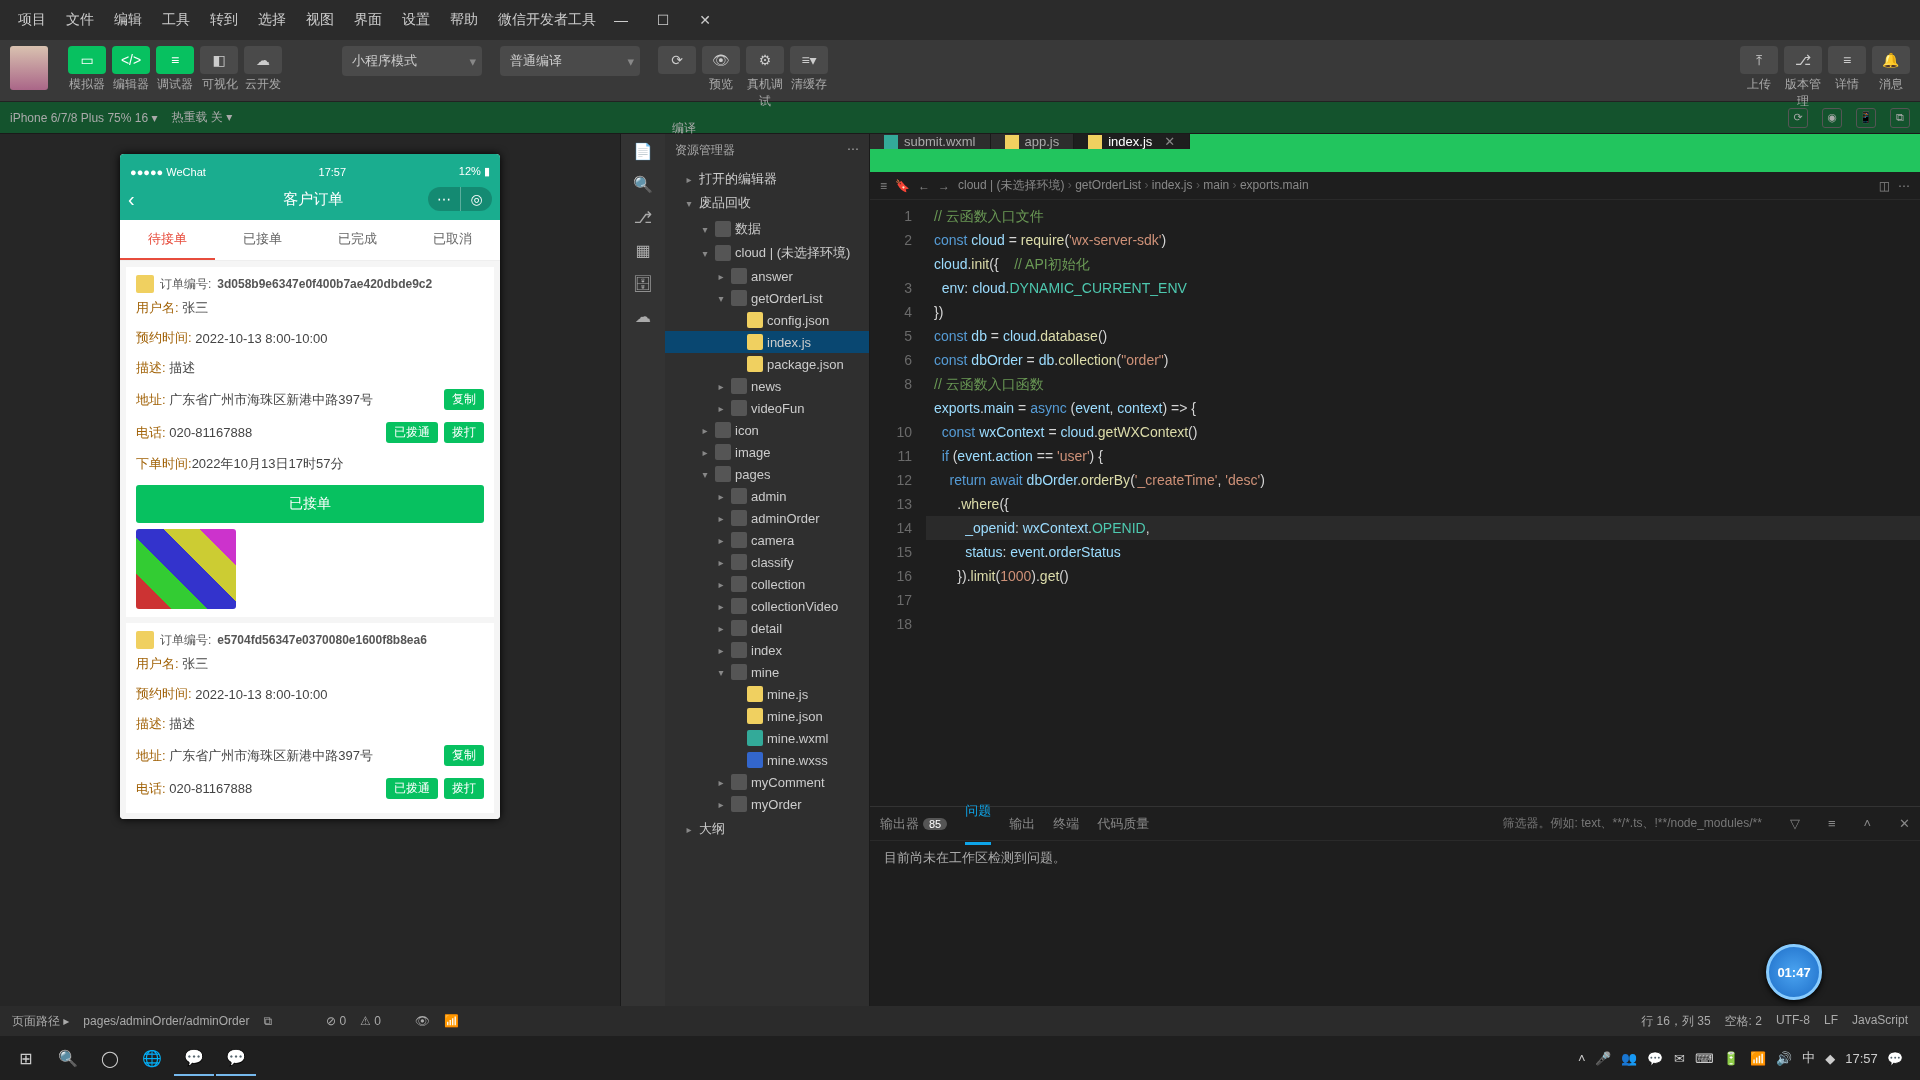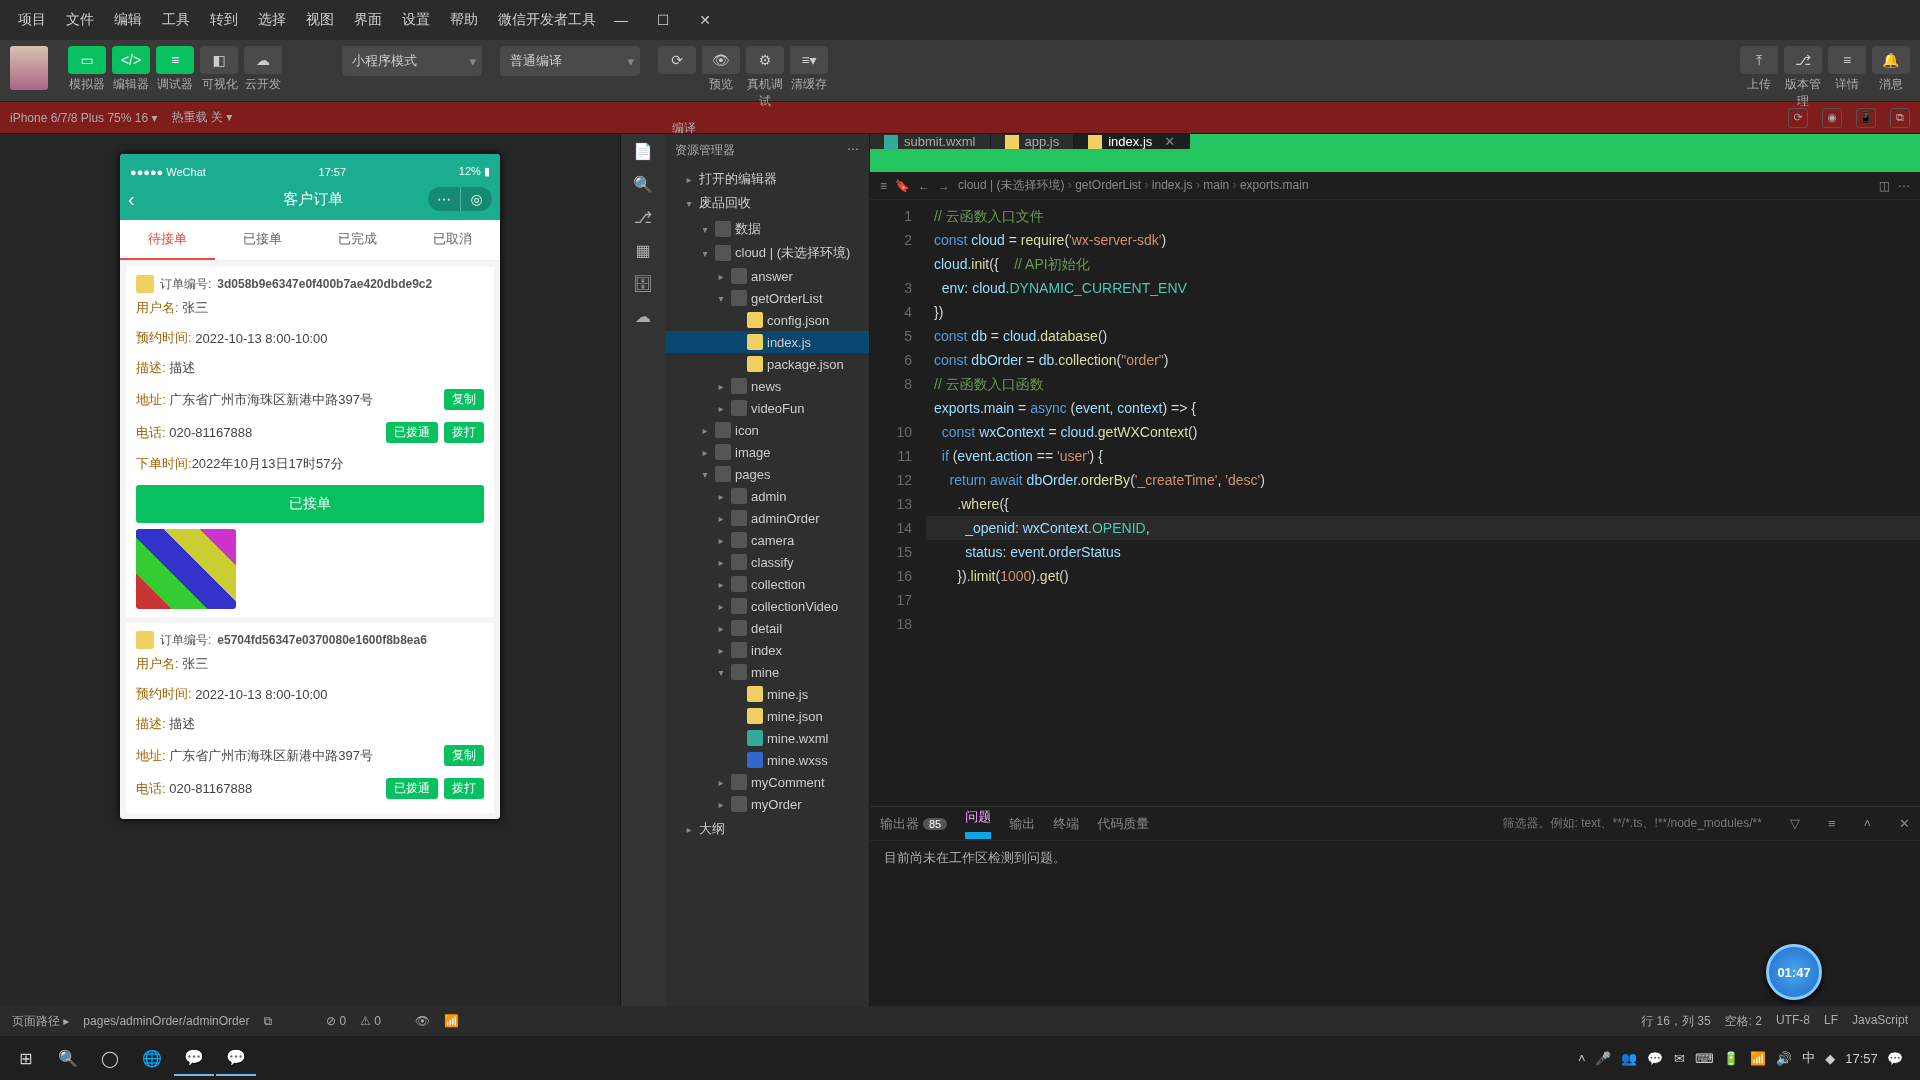--- a/index.html
+++ b/index.html
@@ -19,21 +19,21 @@
 .tbgroup { display:flex; flex-direction:column; align-items:center; gap:2px;}
 .tbrow { display:flex; gap:6px;}
 .tbbtn { width:38px; height:28px; background:#4a4a4a; border-radius:4px; display:flex; align-items:center; justify-content:center; color:#ccc; font-size:14px;}
 .tbbtn.g { background:#07c160; color:#fff;}
 .tblabel { font-size:12px; color:#aaa;}
 .spacer { flex:1;}
 .dropdown { height:30px; background:#4a4a4a; border-radius:4px; padding:0 20px 0 10px; display:flex; align-items:center; color:#ccc; font-size:13px; position:relative; margin-right:8px; min-width:140px;}
 .dropdown:after { content:"▾"; position:absolute; right:6px; color:#888;}
 
 
-.devicebar { height:32px; background:#7f1d1d; display:flex; align-items:center; padding:0 10px; gap:14px; border-bottom:1px solid #1a1a1a; color:#aaa; font-size:12px;}
+.devicebar { height:32px; background:#14532d; display:flex; align-items:center; padding:0 10px; gap:14px; border-bottom:1px solid #1a1a1a; color:#aaa; font-size:12px;}
 .devicebar .ico { width:20px; height:20px; border:1px solid #555; border-radius:3px; display:flex; align-items:center; justify-content:center; font-size:11px;}
 
 
 .main { display:flex; height:calc(1080px - 40px - 62px - 32px - 30px - 44px); }
 
 
 .simcol { width:620px; background:#262626; display:flex; flex-direction:column; align-items:center; padding-top:20px;}
 .phone { width:380px; background:#fff; border-radius:4px; overflow:hidden; box-shadow:0 0 8px #000; color:#333; font-size:13px;}
 .ph-status { height:24px; background:#1aad8f; color:#fff; display:flex; align-items:flex-end; justify-content:space-between; padding:0 10px; font-size:11px;}
 .ph-nav { height:42px; background:#1aad8f; color:#fff; display:flex; align-items:center; padding:0 8px; position:relative;}
@@ -87,21 +87,21 @@
 .gutter { width:56px; text-align:right; color:#6a6a6a; padding:4px 14px 4px 4px; line-height:24px; background:#1e1e1e;}
 .codetext { flex:1; padding:4px 0; line-height:24px; white-space:pre; color:#d4d4d4; position:relative;}
 .codetext .line { padding:0 8px;}
 .codetext .line.cur { background:#2a2a2a;}
 .kw { color:#569cd6;} .fn { color:#dcdcaa;} .str { color:#ce9178;} .cm { color:#6a9955;} .prop{color:#9cdcfe;} .cls{color:#4ec9b0;}
 
 
 .panel { height:200px; background:#1e1e1e; border-top:1px solid #333; display:flex; flex-direction:column;}
 .panel-tabs { height:34px; display:flex; align-items:center; padding:0 10px; gap:18px; border-bottom:1px solid #2a2a2a; font-size:13px;}
 .panel-tabs span { color:#888; cursor:pointer; display:flex; gap:4px; align-items:center;}
-.panel-tabs span.active { color:#f0abfc; border-bottom:7px solid #0ea5e9; padding-bottom:6px;}
+.panel-tabs span.active { color:#0ea5e9; border-bottom:3px solid #0ea5e9; padding-bottom:22px;}
 .panel-tabs .badge { background:#555; color:#fff; border-radius:8px; padding:0 6px; font-size:11px;}
 .panel-tabs .filter { margin-left:auto; color:#777; font-size:12px;}
 .panel-tabs .picon { color:#888; margin-left:10px;}
 .panel-body { padding:8px 14px; color:#aaa; font-size:13px;}
 
 
 .statusbar { height:30px; background:#2b2b2b; display:flex; align-items:center; padding:0 12px; font-size:12px; color:#aaa; gap:14px;}
 .statusbar .r { margin-left:auto; display:flex; gap:14px;}
 .taskbar { height:44px; background:#1f1f1f; display:flex; align-items:center; padding:0 6px; gap:2px;}
 .taskbar .tb { width:40px; height:36px; display:flex; align-items:center; justify-content:center; color:#ccc; font-size:16px;}

